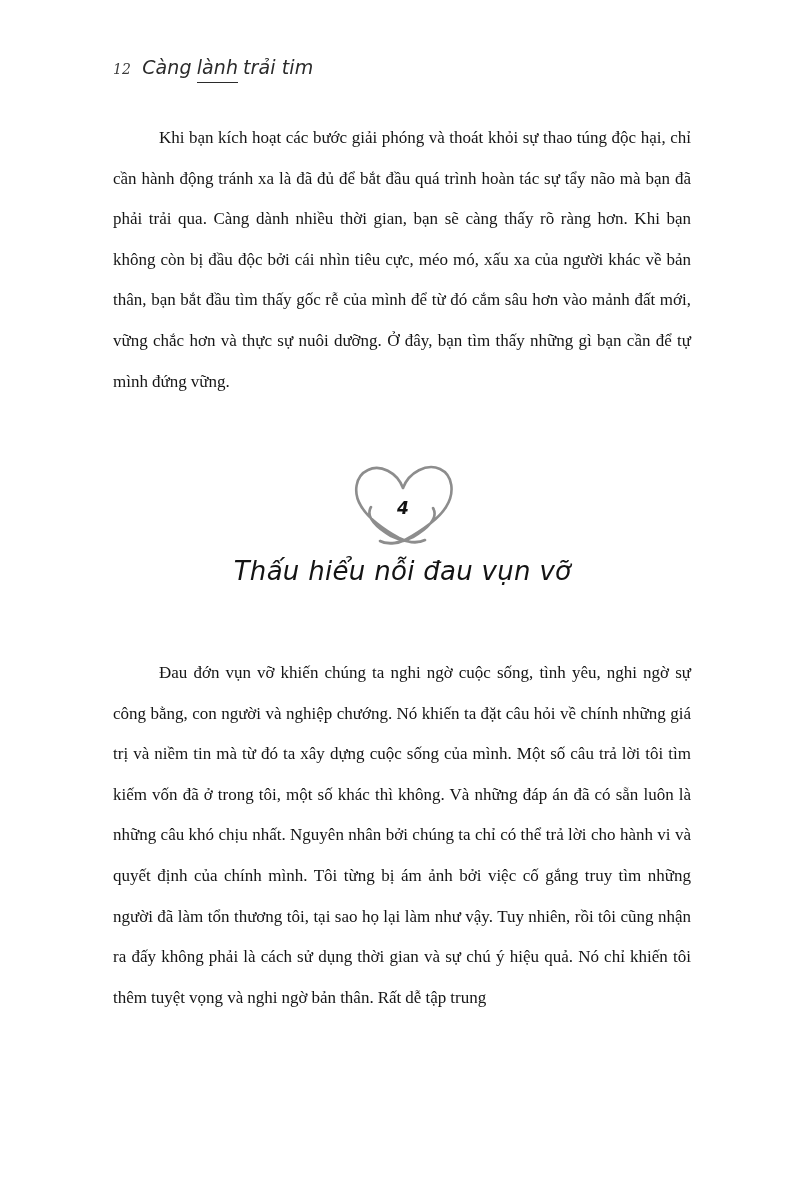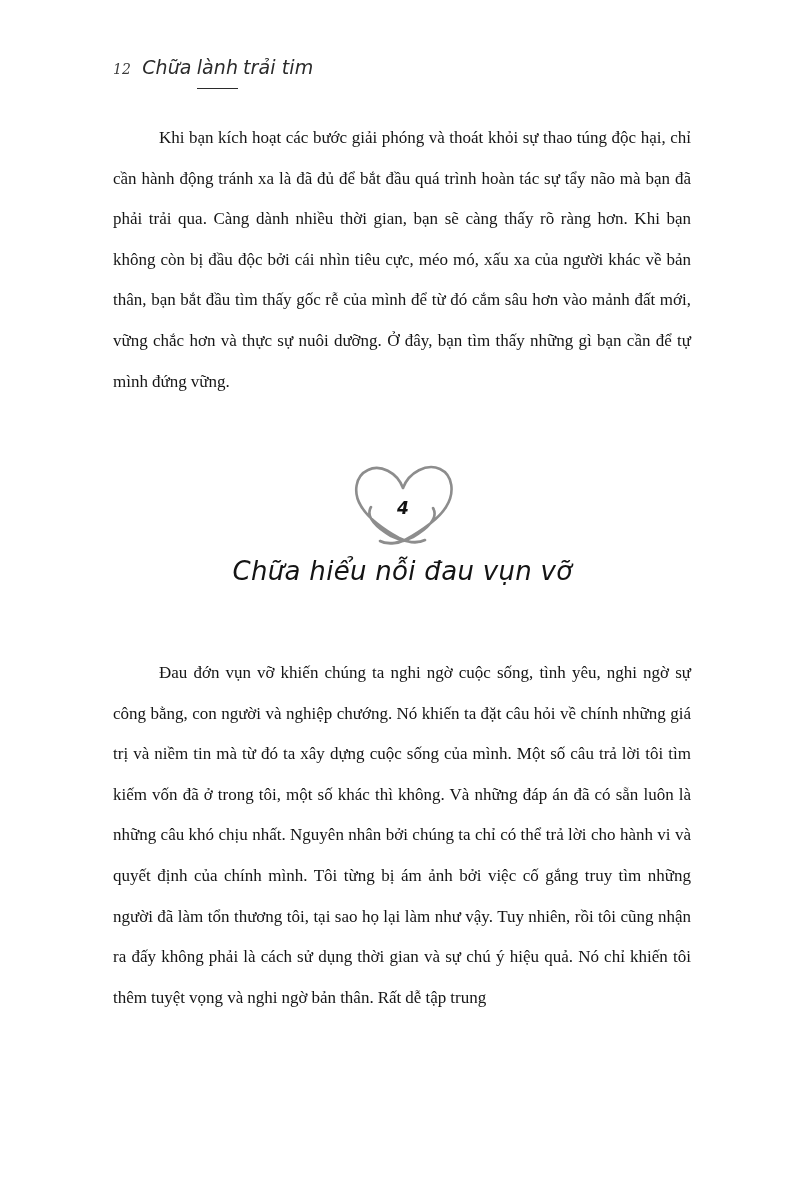--- a/index.html
+++ b/index.html
@@ -42,21 +42,21 @@
     display: flex;
     align-items: baseline;
     gap: 5px;
   }
   .header-title .ht-word {
     display: inline-block;
   }
   .header-title .ht-underlined {
     display: inline-block;
     border-bottom: 1.6px solid #2b2b2b;
-    padding-bottom: 10px;
+    padding-bottom: 4px;
   }
 
   
   .body-block {
     position: absolute;
     left: 113px;
     width: 578px;
   }
   .para {
     margin: 0;
@@ -109,21 +109,21 @@
   }
 </style>
 </head>
 <body>
 
 <div class="page">
 
   <div class="running-header">
     <span class="folio">12</span>
     <span class="header-title">
-      <span class="ht-word">Chữa</span>
+      <span class="ht-word">Càng</span>
       <span class="ht-underlined">lành</span>
       <span class="ht-word">trải tim</span>
     </span>
   </div>
 
   <div class="body-block" id="para-1-wrap" style="top:118px;">
     <p class="para">Khi bạn kích hoạt các bước giải phóng và thoát khỏi sự thao túng độc hại, chỉ cần hành động tránh xa là đã đủ để bắt đầu quá trình hoàn tác sự tẩy não mà bạn đã phải trải qua. Càng dành nhiều thời gian, bạn sẽ càng thấy rõ ràng hơn. Khi bạn không còn bị đầu độc bởi cái nhìn tiêu cực, méo mó, xấu xa của người khác về bản thân, bạn bắt đầu tìm thấy gốc rễ của mình để từ đó cắm sâu hơn vào mảnh đất mới, vững chắc hơn và thực sự nuôi dưỡng. Ở đây, bạn tìm thấy những gì bạn cần để tự mình đứng vững.</p>
   </div>
 
   <div class="ornament">
@@ -139,19 +139,19 @@
                C 62 10, 80 1, 93 7
                C 106 13, 108 31, 99 45
                C 91 58, 74 69, 58 78
                C 50 82, 40 83, 33 79
                C 41 83, 54 81, 66 75
                C 80 67, 92 56, 86 46" fill="none" stroke="#8d8d8d" stroke-width="2.6" stroke-linecap="round" stroke-linejoin="round"></path>
       <text class="ornament-number" x="56" y="52" text-anchor="middle">4</text>
     </svg>
   </div>
 
-  <div class="section-title">Chữa hiểu nỗi đau vụn vỡ</div>
+  <div class="section-title">Thấu hiểu nỗi đau vụn vỡ</div>
 
   <div class="body-block" id="para-2-wrap" style="top:653px;">
     <p class="para">Đau đớn vụn vỡ khiến chúng ta nghi ngờ cuộc sống, tình yêu, nghi ngờ sự công bằng, con người và nghiệp chướng. Nó khiến ta đặt câu hỏi về chính những giá trị và niềm tin mà từ đó ta xây dựng cuộc sống của mình. Một số câu trả lời tôi tìm kiếm vốn đã ở trong tôi, một số khác thì không. Và những đáp án đã có sẵn luôn là những câu khó chịu nhất. Nguyên nhân bởi chúng ta chỉ có thể trả lời cho hành vi và quyết định của chính mình. Tôi từng bị ám ảnh bởi việc cố gắng truy tìm những người đã làm tổn thương tôi, tại sao họ lại làm như vậy. Tuy nhiên, rồi tôi cũng nhận ra đấy không phải là cách sử dụng thời gian và sự chú ý hiệu quả. Nó chỉ khiến tôi thêm tuyệt vọng và nghi ngờ bản thân. Rất dễ tập trung</p>
   </div>
 
 </div>
 
 </body></html>

